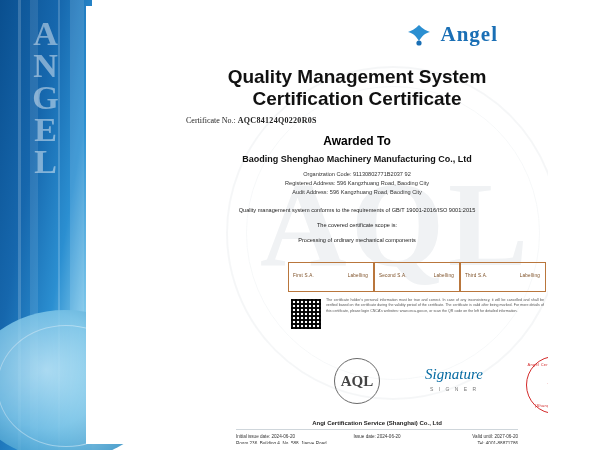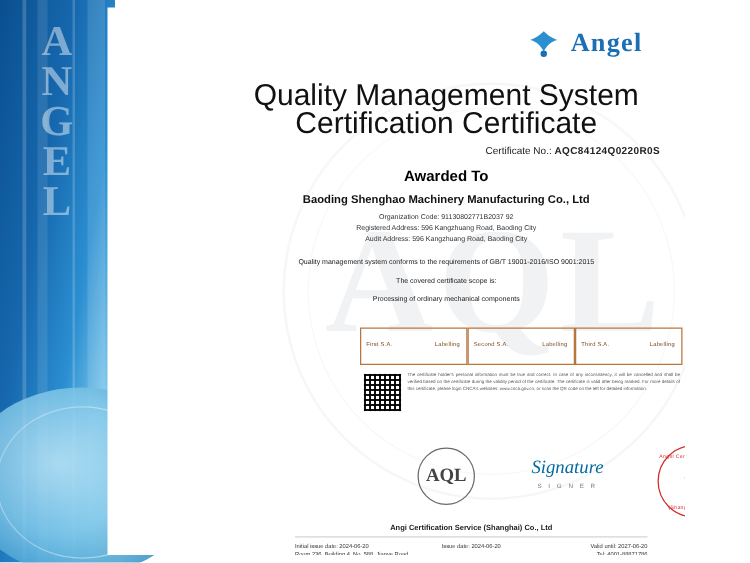--- a/index.html
+++ b/index.html
@@ -59,40 +59,40 @@
     background:radial-gradient(circle at 40% 40%,#bfe6f7 0%,#7fc6e8 40%,#2e8fc4 75%,#0d5f97 100%);
     opacity:.85;
   }
   .globe:after{
     content:"";position:absolute;left:14%;top:10%;width:72%;height:80%;
     border-radius:50%;border:1px solid rgba(255,255,255,.45);
   }
 
   
   .logo{
-    position:absolute;right:34px;top:16px;text-align:right;
+    position:absolute;right:50px;top:16px;text-align:right;
   }
   .logo .mark{
     display:inline-block;vertical-align:middle;width:26px;height:24px;margin-right:4px;
   }
   .logo .name{
     display:inline-block;vertical-align:middle;
     font-size:21px;font-weight:bold;color:#1a6fb5;letter-spacing:1px;
     font-family:"Liberation Serif", serif;
   }
 
   
   .title{
     position:absolute;left:100px;right:20px;top:60px;text-align:center;
-    font-size:24px;font-weight:normal;line-height:22px;color:#111;
+    font-size:19px;font-weight:bold;line-height:22px;color:#111;
     font-family:"Liberation Sans", sans-serif;
   }
   .cert-no{
-    position:absolute;left:100px;right:20px;top:110px;text-align:right;
-    font-size:8px;color:#222;
+    position:absolute;left:100px;right:20px;top:110px;text-align:left;
+    font-size:8px;color:#222;font-family:Liberation Serif, serif;
   }
   .cert-no .lbl{font-size:8px;}
   .cert-no .val{font-weight:bold;letter-spacing:.3px;}
 
   .awarded{
     position:absolute;left:100px;right:20px;top:128px;text-align:center;
     font-size:12px;font-weight:bold;color:#000000;
   }
   .company{
     position:absolute;left:100px;right:20px;top:148px;text-align:center;

